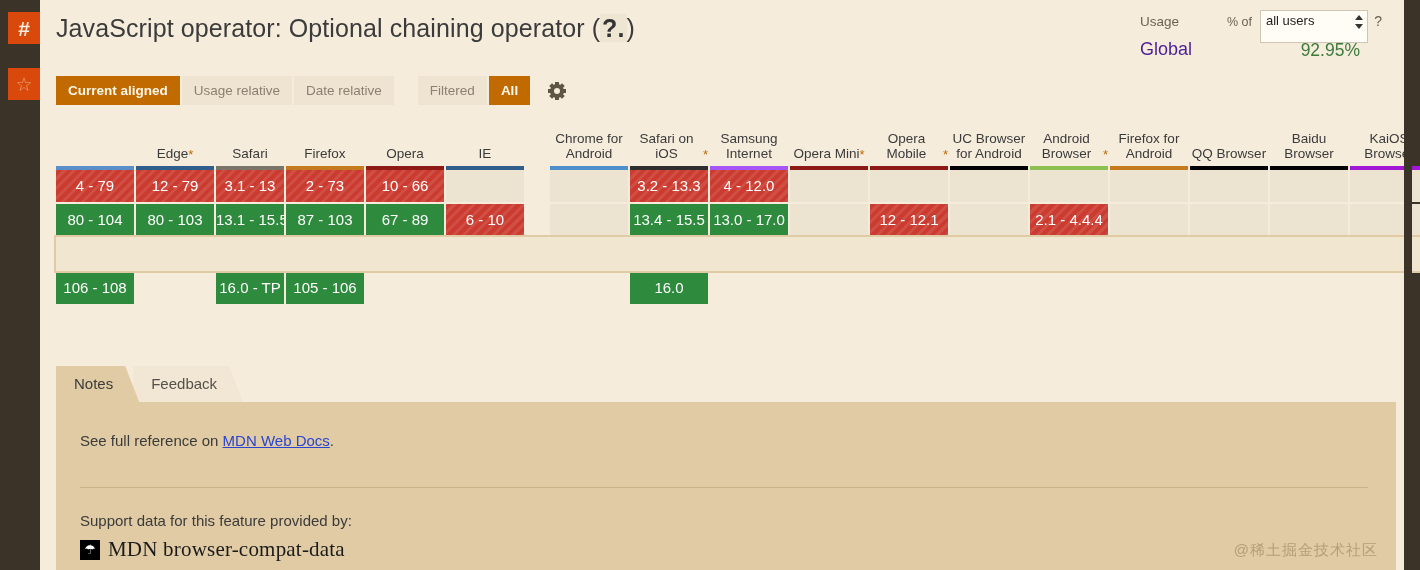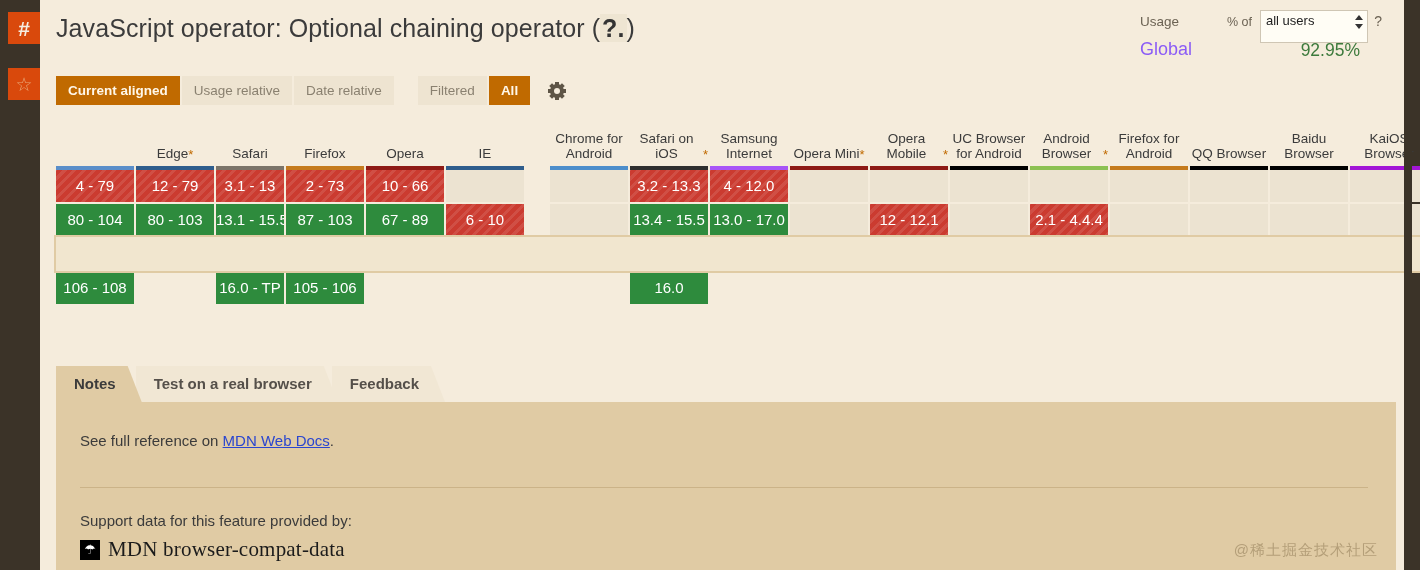--- a/index.html
+++ b/index.html
@@ -86,21 +86,21 @@
     display: block; width: 0; height: 0;
     border-left: 4px solid transparent; border-right: 4px solid transparent;
   }
   .sel-arrow i.up { border-bottom: 5px solid #333; }
   .sel-arrow i.dn { border-top: 5px solid #333; }
   .usage-help {
     position: absolute; right: 0; top: 3px;
     font-size: 14px; color: #6b6253; cursor: pointer;
   }
   .usage-row2 { position: relative; height: 26px; }
-  .usage-scope { position: absolute; left: 48px; top: 3px; font-size: 18px; color: #8b5cf6; }
+  .usage-scope { position: absolute; left: 48px; top: 3px; font-size: 18px; color: #4c1d95; }
   .usage-value { position: absolute; right: 22px; top: 4px; font-size: 17.5px; color: #3c7a3c; }
 
   
   .toolbar { position: absolute; left: 16px; top: 76px; display: flex; align-items: center; }
   .seg { display: flex; }
   .btn {
     height: 29px; line-height: 29px;
     padding: 0 12px;
     font-size: 13.5px;
     background: #eee4d1; color: #8a8170;
@@ -171,21 +171,21 @@
   .cell.e { background: #ece3d1; }
   .cell.blank { background: transparent; }
   .row-current {
     position: absolute; left: 0;
     border: 2px solid #e0cba4;
     background: #f1e6cf;
     pointer-events: none;
   }
 
   
-  .tabs { position: absolute; left: 16px; top: 366px; display: flex; align-items: flex-start; z-index: 3; font-weight: bold; }
+  .tabs { position: absolute; left: 16px; top: 366px; display: flex; align-items: flex-start; z-index: 3; }
   .tab {
     position: relative;
     height: 36px; line-height: 36px;
     padding: 0 26px 0 18px;
     font-size: 15px; color: #55504a;
     background: #f1e7d4;
     cursor: pointer;
     margin-right: -6px;
     clip-path: polygon(0 0, calc(100% - 14px) 0, 100% 100%, 0 100%);
   }
@@ -484,21 +484,20 @@
               <div class="cell e"></div>
               <div class="cell u">2.5</div>
               <div class="cell blank"></div>
             </div>
           </div>
         </div>
     </div>
 
     <div class="tabs" id="tabs">
         <div class="tab active">Notes</div>
-        <div class="tab">Test on a real browser</div>
         <div class="tab">Feedback</div>
       </div>
 
     <div class="notes">
       <div class="notes-inner">
         <div class="note-line">
           <span>See full reference on </span><a href="#">MDN Web Docs</a><span>.</span>
         </div>
         <div class="note-divider"></div>
         <div class="note-sub">Support data for this feature provided by:</div>

